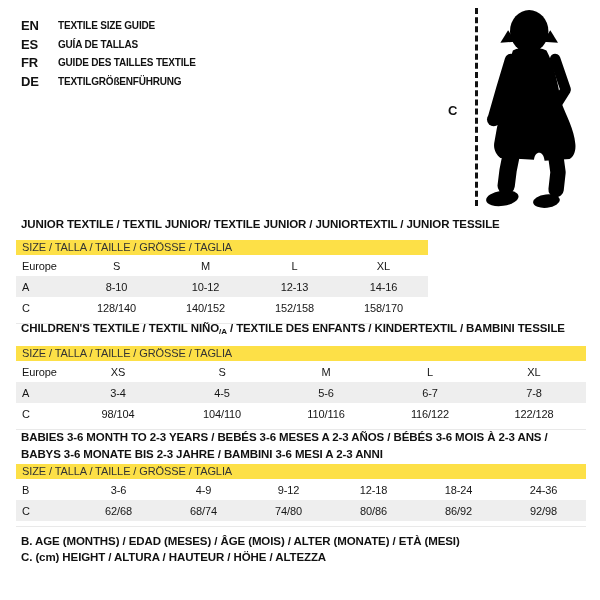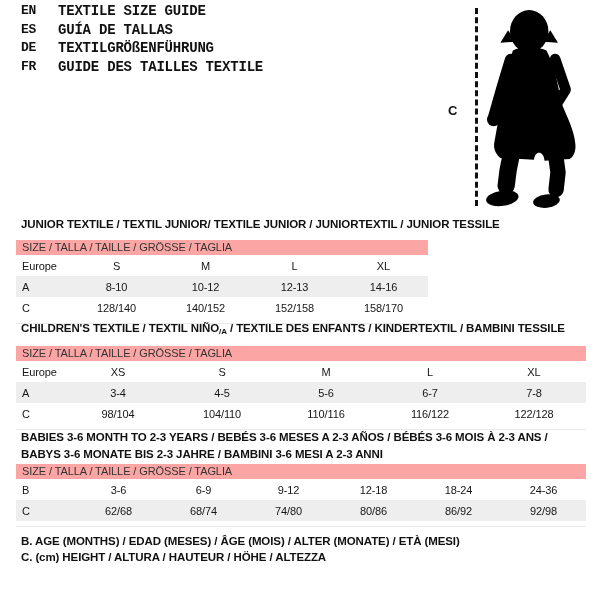--- a/index.html
+++ b/index.html
@@ -6,37 +6,37 @@
   html,body { width:600px; height:600px; }
   body {
     position:relative;
     background:#ffffff;
     font-family:"Liberation Sans","DejaVu Sans",sans-serif;
     color:#111;
     overflow:hidden;
   }
 
   
-  .langs { position:absolute; top:2px; left:21px;font-family:Liberation Mono, monospace; }
+  .langs { position:absolute; top:17px; left:21px; }
   .lang-row { display:flex; height:18.7px; line-height:18.7px; }
   .lang-code { width:37px; font-weight:bold; font-size:13px; letter-spacing:-0.2px; }
-  .lang-label { font-weight:bold; font-size:14px; letter-spacing:-0.2px; }
+  .lang-label { font-weight:bold; font-size:10px; letter-spacing:-0.2px; }
 
   
   .figure { position:absolute; top:0; left:440px; width:160px; height:220px; }
   .dash-line { position:absolute; left:35px; top:8px; height:198px; width:0; border-left:3px dashed #111; }
   .height-label { position:absolute; left:8px; top:103px; font-weight:bold; font-size:13px; }
   .silhouette { position:absolute; left:46px; top:7px; }
 
   
   .sec-title { position:absolute; left:21px; font-weight:bold; font-size:11.5px; letter-spacing:-0.1px; color:#111; line-height:17px; }
   .sub { font-size:8px; vertical-align:-2px; }
 
   .tablewrap { position:absolute; left:16px; }
-  .size-bar { height:15px; line-height:15px; background:#fca5a5; color:#333;
+  .size-bar { height:15px; line-height:15px; background:#fde047; color:#333;
               font-size:11px; padding-left:6px; letter-spacing:-0.1px; }
   table { border-collapse:collapse; table-layout:fixed; width:100%; }
   td { height:21px; font-size:11px; letter-spacing:-0.1px; text-align:center; color:#161616; vertical-align:middle; }
   td.lbl { text-align:left; padding-left:6px; }
   tr:nth-child(even) { background:#eeeeee; }
   .tbl-rule { height:1px; background:#e9e9e9; margin-top:5px; }
 
   #sec1-title { top:216px; }
   #table1 { top:240px; width:412px; }
   #sec2-title { top:320px; }
@@ -54,26 +54,26 @@
 <div class="langs">
   <div class="lang-row">
     <span class="lang-code">EN</span>
     <span class="lang-label">TEXTILE SIZE GUIDE</span>
   </div>
   <div class="lang-row">
     <span class="lang-code">ES</span>
     <span class="lang-label">GUÍA DE TALLAS</span>
   </div>
   <div class="lang-row">
+    <span class="lang-code">FR</span>
+    <span class="lang-label">GUIDE DES TAILLES TEXTILE</span>
+  </div>
+  <div class="lang-row">
     <span class="lang-code">DE</span>
     <span class="lang-label">TEXTILGRÖßENFÜHRUNG</span>
-  </div>
-  <div class="lang-row">
-    <span class="lang-code">FR</span>
-    <span class="lang-label">GUIDE DES TAILLES TEXTILE</span>
   </div>
 </div>
 
 <div class="figure">
   <div class="dash-line"></div>
   <div class="height-label">C</div>
   <svg class="silhouette" width="96" height="202" viewBox="0 0 100 210" xmlns="http://www.w3.org/2000/svg">
     <g fill="#000" stroke="none">
       <polygon points="23,24 15,37 31,36"></polygon>
       <polygon points="67,24 75,37 59,36"></polygon>
@@ -186,21 +186,21 @@
         <col>
         <col>
         <col>
         <col>
         <col>
       </colgroup>
     <tbody>
         <tr>
       <td class="lbl">B</td>
       <td>3-6</td>
-      <td>6-9</td>
+      <td>4-9</td>
       <td>9-12</td>
       <td>12-18</td>
       <td>18-24</td>
       <td>24-36</td>
     </tr>
     <tr>
       <td class="lbl">C</td>
       <td>62/68</td>
       <td>68/74</td>
       <td>74/80</td>

